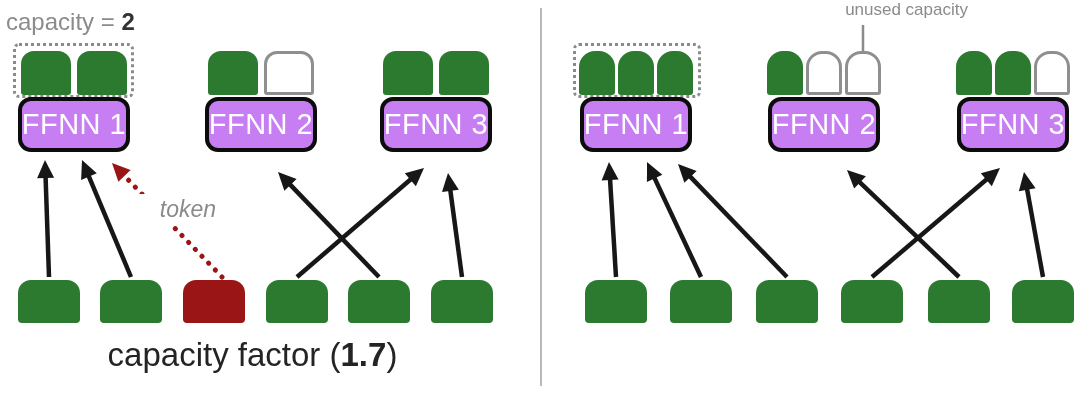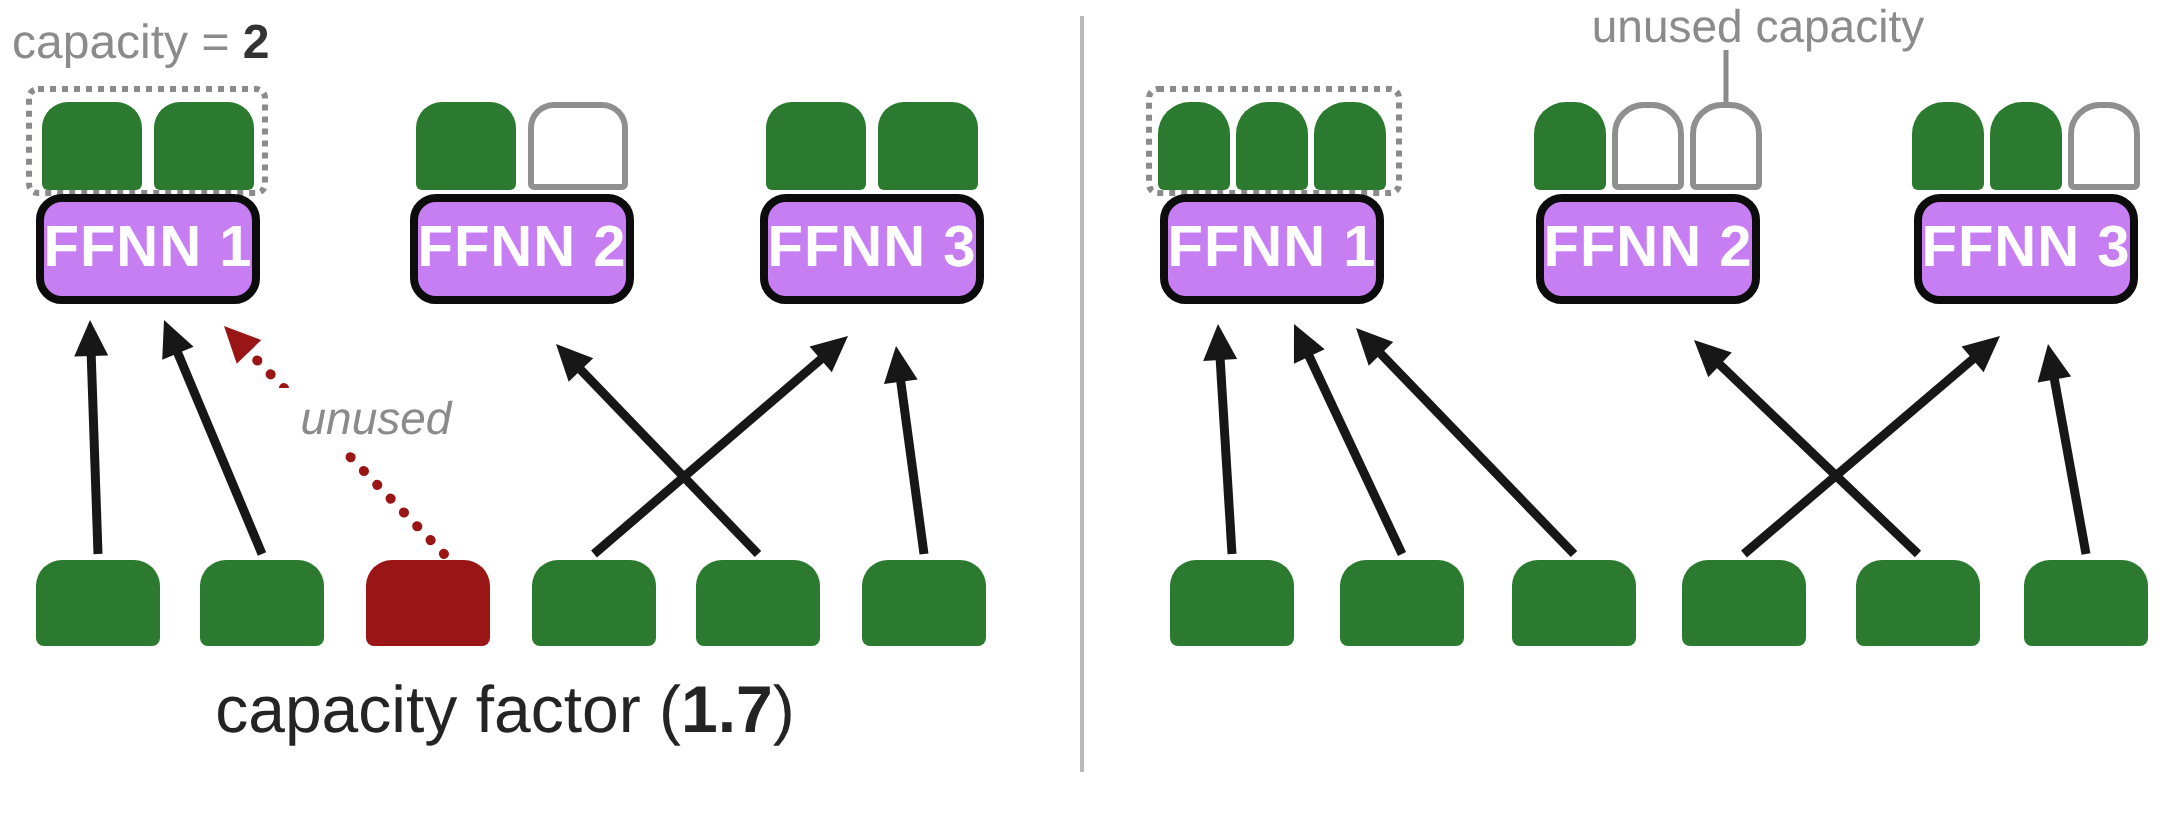--- a/index.html
+++ b/index.html
@@ -12,21 +12,21 @@
   .divider { position:absolute; z-index:0; background:var(--c-divider,#b9b9b9); }
 
   .expert {
     position:absolute; box-sizing:border-box; z-index:2;
     background:var(--c-expert,#c77ef2);
     border:4px solid var(--c-expert-border,#0c0c0c);
     border-radius:13px;
     display:flex; align-items:center; justify-content:center;
   }
   .expert .lbl {
-    color:var(--c-expert-text,#ffffff); font-weight:bold; font-size:29px;
+    color:var(--c-expert-text,#ffffff); font-weight:normal; font-size:29px;
     letter-spacing:0.5px; white-space:nowrap;
   }
   .slot { position:absolute; box-sizing:border-box; z-index:2; }
   .slot.filled { background:var(--c-token,#2b7a2f); }
   .slot.empty  { background:#ffffff; border:3.5px solid var(--c-empty-border,#8f8f8f); }
   .token {
     position:absolute; box-sizing:border-box; z-index:2;
     background:var(--c-token,#2b7a2f); border-radius:13px 13px 4px 4px;
   }
   .token.overflow { background:var(--c-overflow,#9a1616); }
@@ -43,22 +43,22 @@
     position:absolute; z-index:3; left:0; width:100%; top:336px;
     text-align:center; font-size:33px; color:var(--c-caption,#242424); white-space:pre;
   }
   .caption b { font-weight:bold; }
   .overflow-label {
     position:absolute; z-index:3; left:136px; top:194px; width:104px;
     text-align:center; font-style:italic; font-size:23px; line-height:27px;
     color:var(--c-ann,#8b8b8b); background:#ffffff; padding:2px 0;
   }
   .unused-label {
-    position:absolute; z-index:3; left:212px; top:0; width:210px;
-    text-align:center; font-size:23px; color:var(--c-ann,#8b8b8b); white-space:nowrap;
+    position:absolute; z-index:3; left:196px; top:0; width:210px;
+    text-align:right; font-size:17px; color:var(--c-ann,#8b8b8b); white-space:nowrap;
   }
 </style>
 </head>
 <body>
 
 <div class="canvas" style="--c-token: #2b7a2f; --c-overflow: #9a1616; --c-expert: #c77ef2; --c-expert-border: #0c0c0c; --c-expert-text: #ffffff; --c-empty-border: #8f8f8f; --c-ann: #8b8b8b; --c-divider: #b9b9b9; --c-caption: #242424;">
 
   <svg id="arrow-svg" width="1080" height="411">
       <line x1="49" y1="277" x2="45.41001686193425" y2="171.9929932115769" stroke="#171717" stroke-width="4.5" stroke-linecap="butt"></line>
       <polygon points="45,160 54.11006215110168,177.6990612068286 37.11998843470108,178.27991842790212" fill="#171717"></polygon>
@@ -84,21 +84,21 @@
       <polygon points="847,170 865.8867758212222,176.28806004097433 854.1434686194435,188.58011991573315" fill="#171717"></polygon>
       <line x1="1043" y1="277" x2="1026.1367280794825" y2="183.808234123456" stroke="#171717" stroke-width="4.5" stroke-linecap="butt"></line>
       <polygon points="1024,172 1035.5692579566717,188.19883546221723 1018.8409262817758,191.2258669081508" fill="#171717"></polygon>
       <line x1="863" y1="25" x2="863" y2="52" stroke="#8b8b8b" stroke-width="2.5" stroke-linecap="butt"></line>
     </svg>
 
   <div class="divider" style="left:540px; top:8px; width:2px; height:378px;"></div>
 
   <section class="panel" id="panel-0" style="left:0; width:505px;">
     <div class="cap-label" style="left:6px; top:8px;"><span>capacity = </span><b>2</b></div>
-    <div class="overflow-label"><span>unused</span><br></div>
+    <div class="overflow-label"><span>token</span><br></div>
     <div class="caption"><span>capacity factor (</span><b>1.7</b><span>)</span></div>
   <div class="capbox" style="left: 13px; top: 43px; width: 121px; height: 55px;"></div>
       <div class="slot filled" style="left: 21px; top: 51px; width: 50px; height: 44px; border-radius: 13px 13px 3px 3px;"></div>
       <div class="slot filled" style="left: 77px; top: 51px; width: 50px; height: 44px; border-radius: 13px 13px 3px 3px;"></div>
       <div class="expert" style="left: 18px; top: 97px; width: 112px; height: 55px;">
         <span class="lbl">FFNN 1</span>
       </div>
       <div class="slot filled" style="left: 208px; top: 51px; width: 50px; height: 44px; border-radius: 13px 13px 3px 3px;"></div>
       <div class="slot empty" style="left: 264px; top: 51px; width: 50px; height: 44px; border-radius: 13px 13px 3px 3px;"></div>
       <div class="expert" style="left: 205px; top: 97px; width: 112px; height: 55px;">

